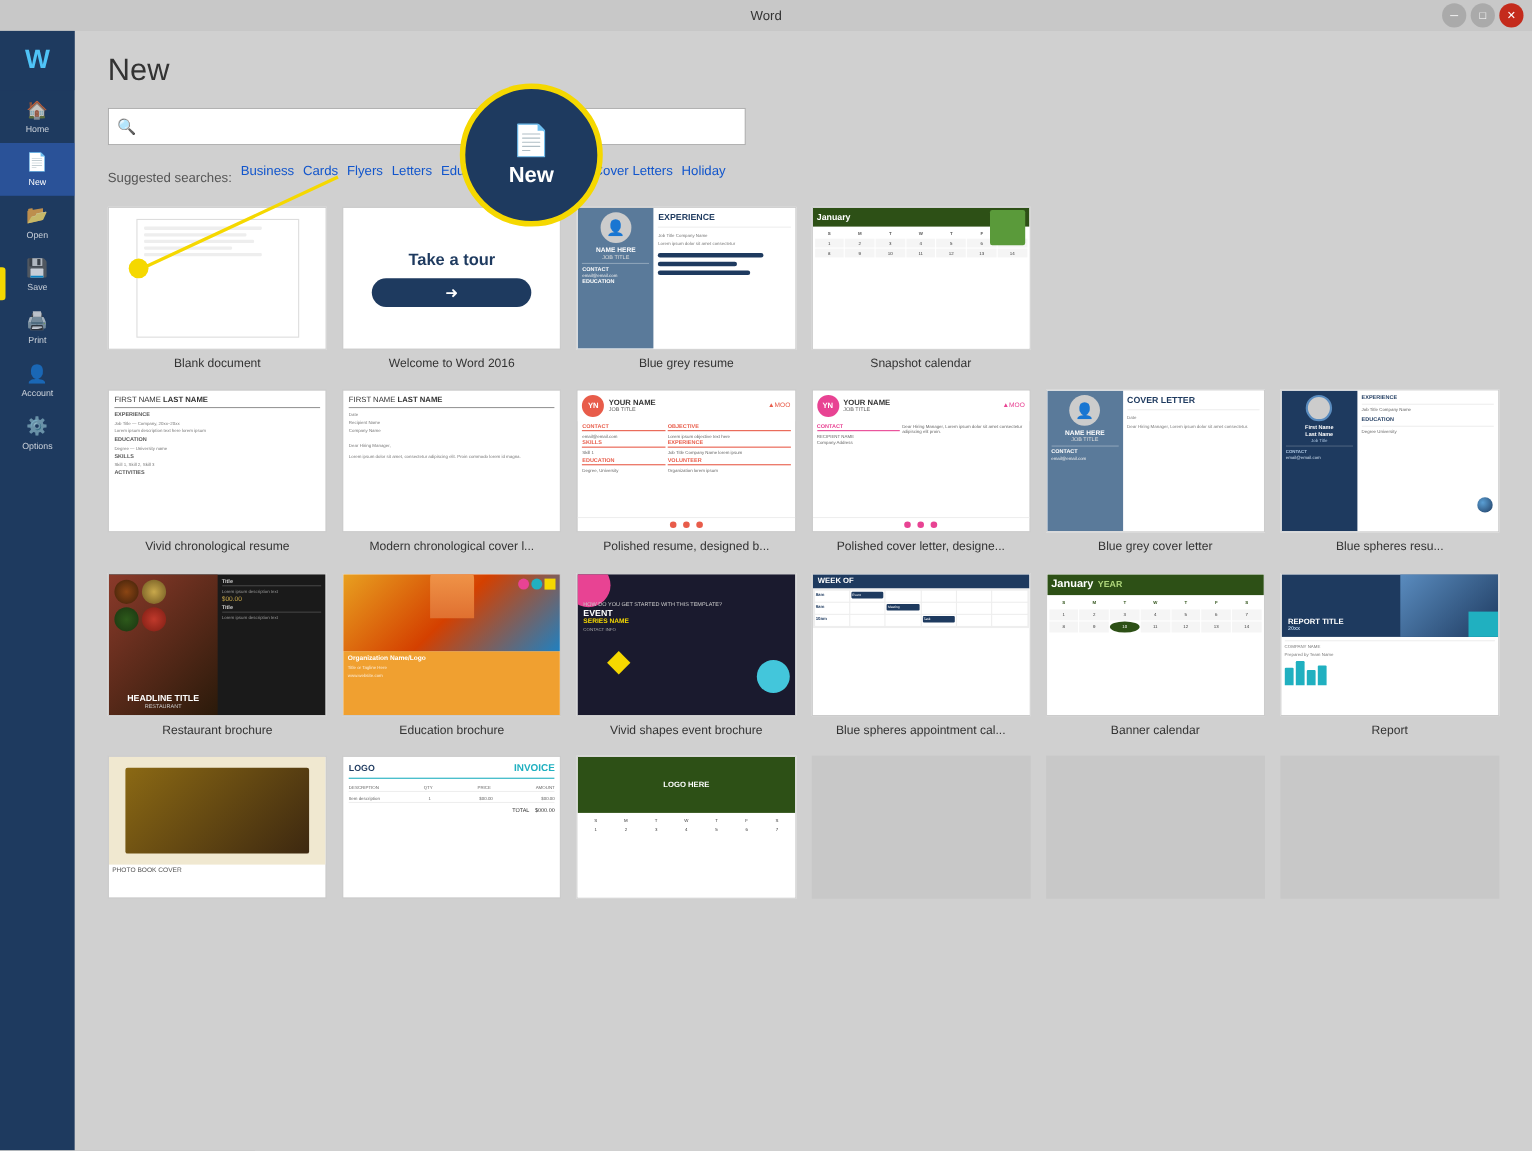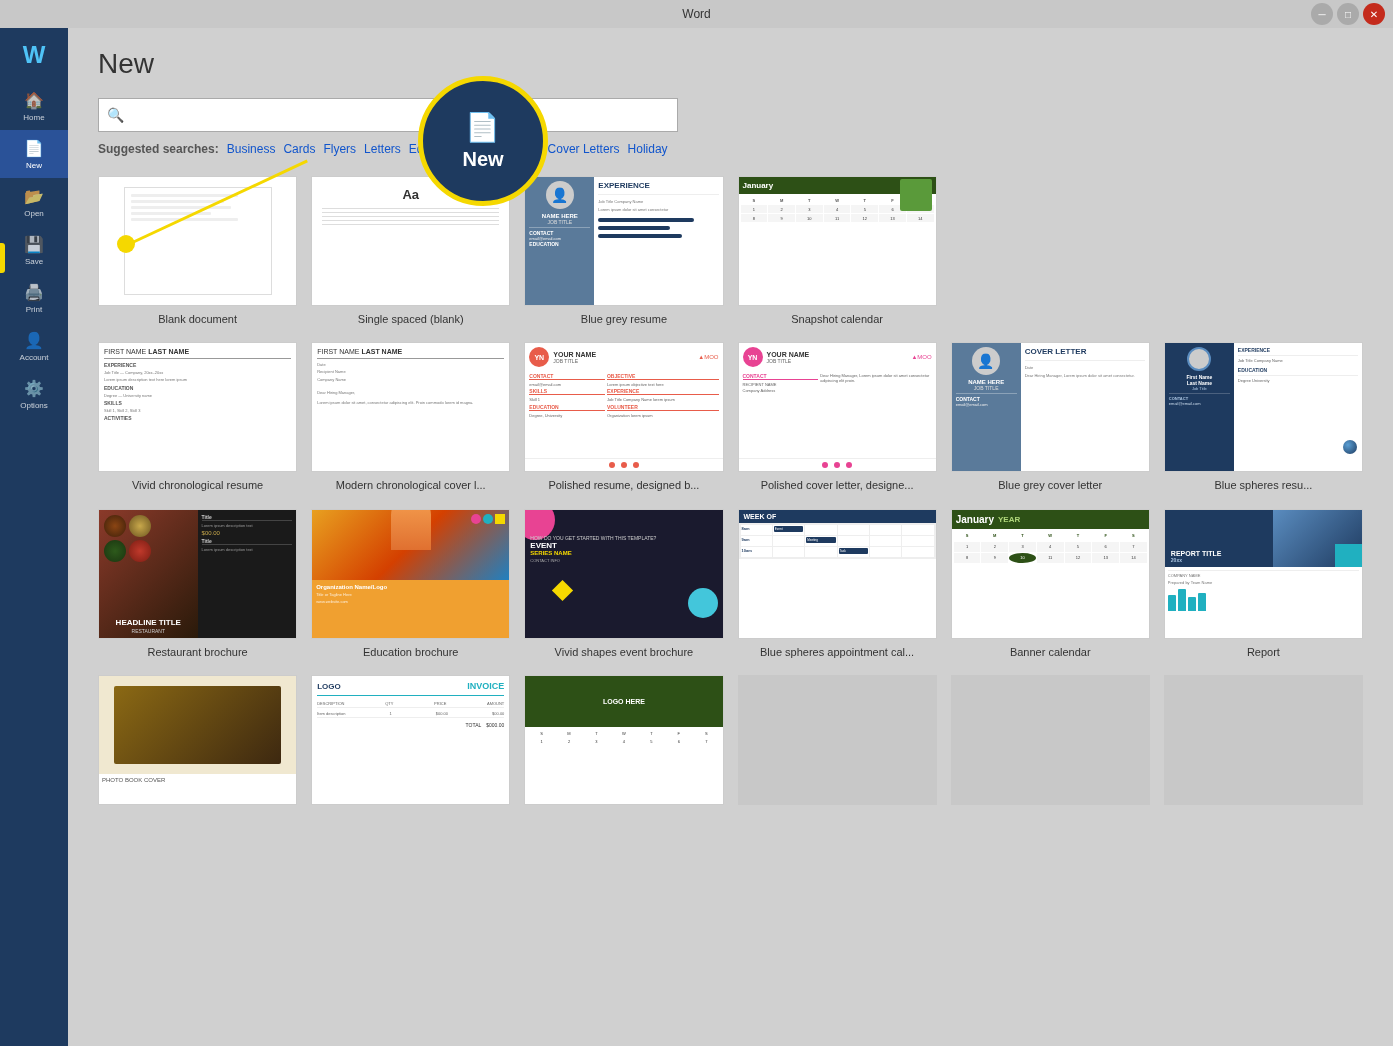--- a/index.html
+++ b/index.html
@@ -196,21 +196,21 @@
     
     .suggested-searches {
       display: flex;
       align-items: center;
       gap: 8px;
       margin-bottom: 20px;
       font-size: 12px;
       color: #555;
       flex-wrap: wrap;
     }
-    .suggested-label { font-weight: 700; color: #555; }
+    .suggested-label { font-weight: 400; color: #555; margin-top: 12px; }
     .suggested-link {
       color: #1155cc;
       cursor: pointer;
       text-decoration: none;
     }
 
     
     .templates-grid {
       display: grid;
       grid-template-columns: repeat(6, 1fr);
@@ -922,34 +922,30 @@
             <div class="blank-line" style="width:70%;"></div>
             <div class="blank-line" style="width:75%;"></div>
             <div class="blank-line" style="width:60%;"></div>
             <div class="blank-line" style="width:80%;"></div>
           </div>
         </div>
         <span class="template-label">Blank document</span>
       </div>
 
 
-
-      <div class="template-item">
-        <div class="template-thumb">
-          <div class="single-spaced">
-            <div class="ss-title">Aa</div>
-            <div class="ss-line"></div>
-            <div class="ss-line"></div>
-            <div class="ss-line"></div>
-            <div class="ss-line"></div>
-            <div class="ss-line"></div>
-          </div>
-        </div>
-        <span class="template-label">Single spaced (blank)</span>
-      </div>
+      <div class="template-item">
+        <div class="template-thumb">
+          <div class="tour-thumb">
+            <div class="tour-text">Take a tour</div>
+            <div class="tour-btn">➜</div>
+          </div>
+        </div>
+        <span class="template-label">Welcome to Word 2016</span>
+      </div>
+
 
       <div class="template-item">
         <div class="template-thumb">
           <div class="resume-bg">
             <div class="resume-sidebar-col">
               <div class="resume-photo">👤</div>
               <div class="resume-name">NAME HERE</div>
               <div class="resume-job">JOB TITLE</div>
               <div class="resume-line"></div>
               <div class="resume-section-title">CONTACT</div>

